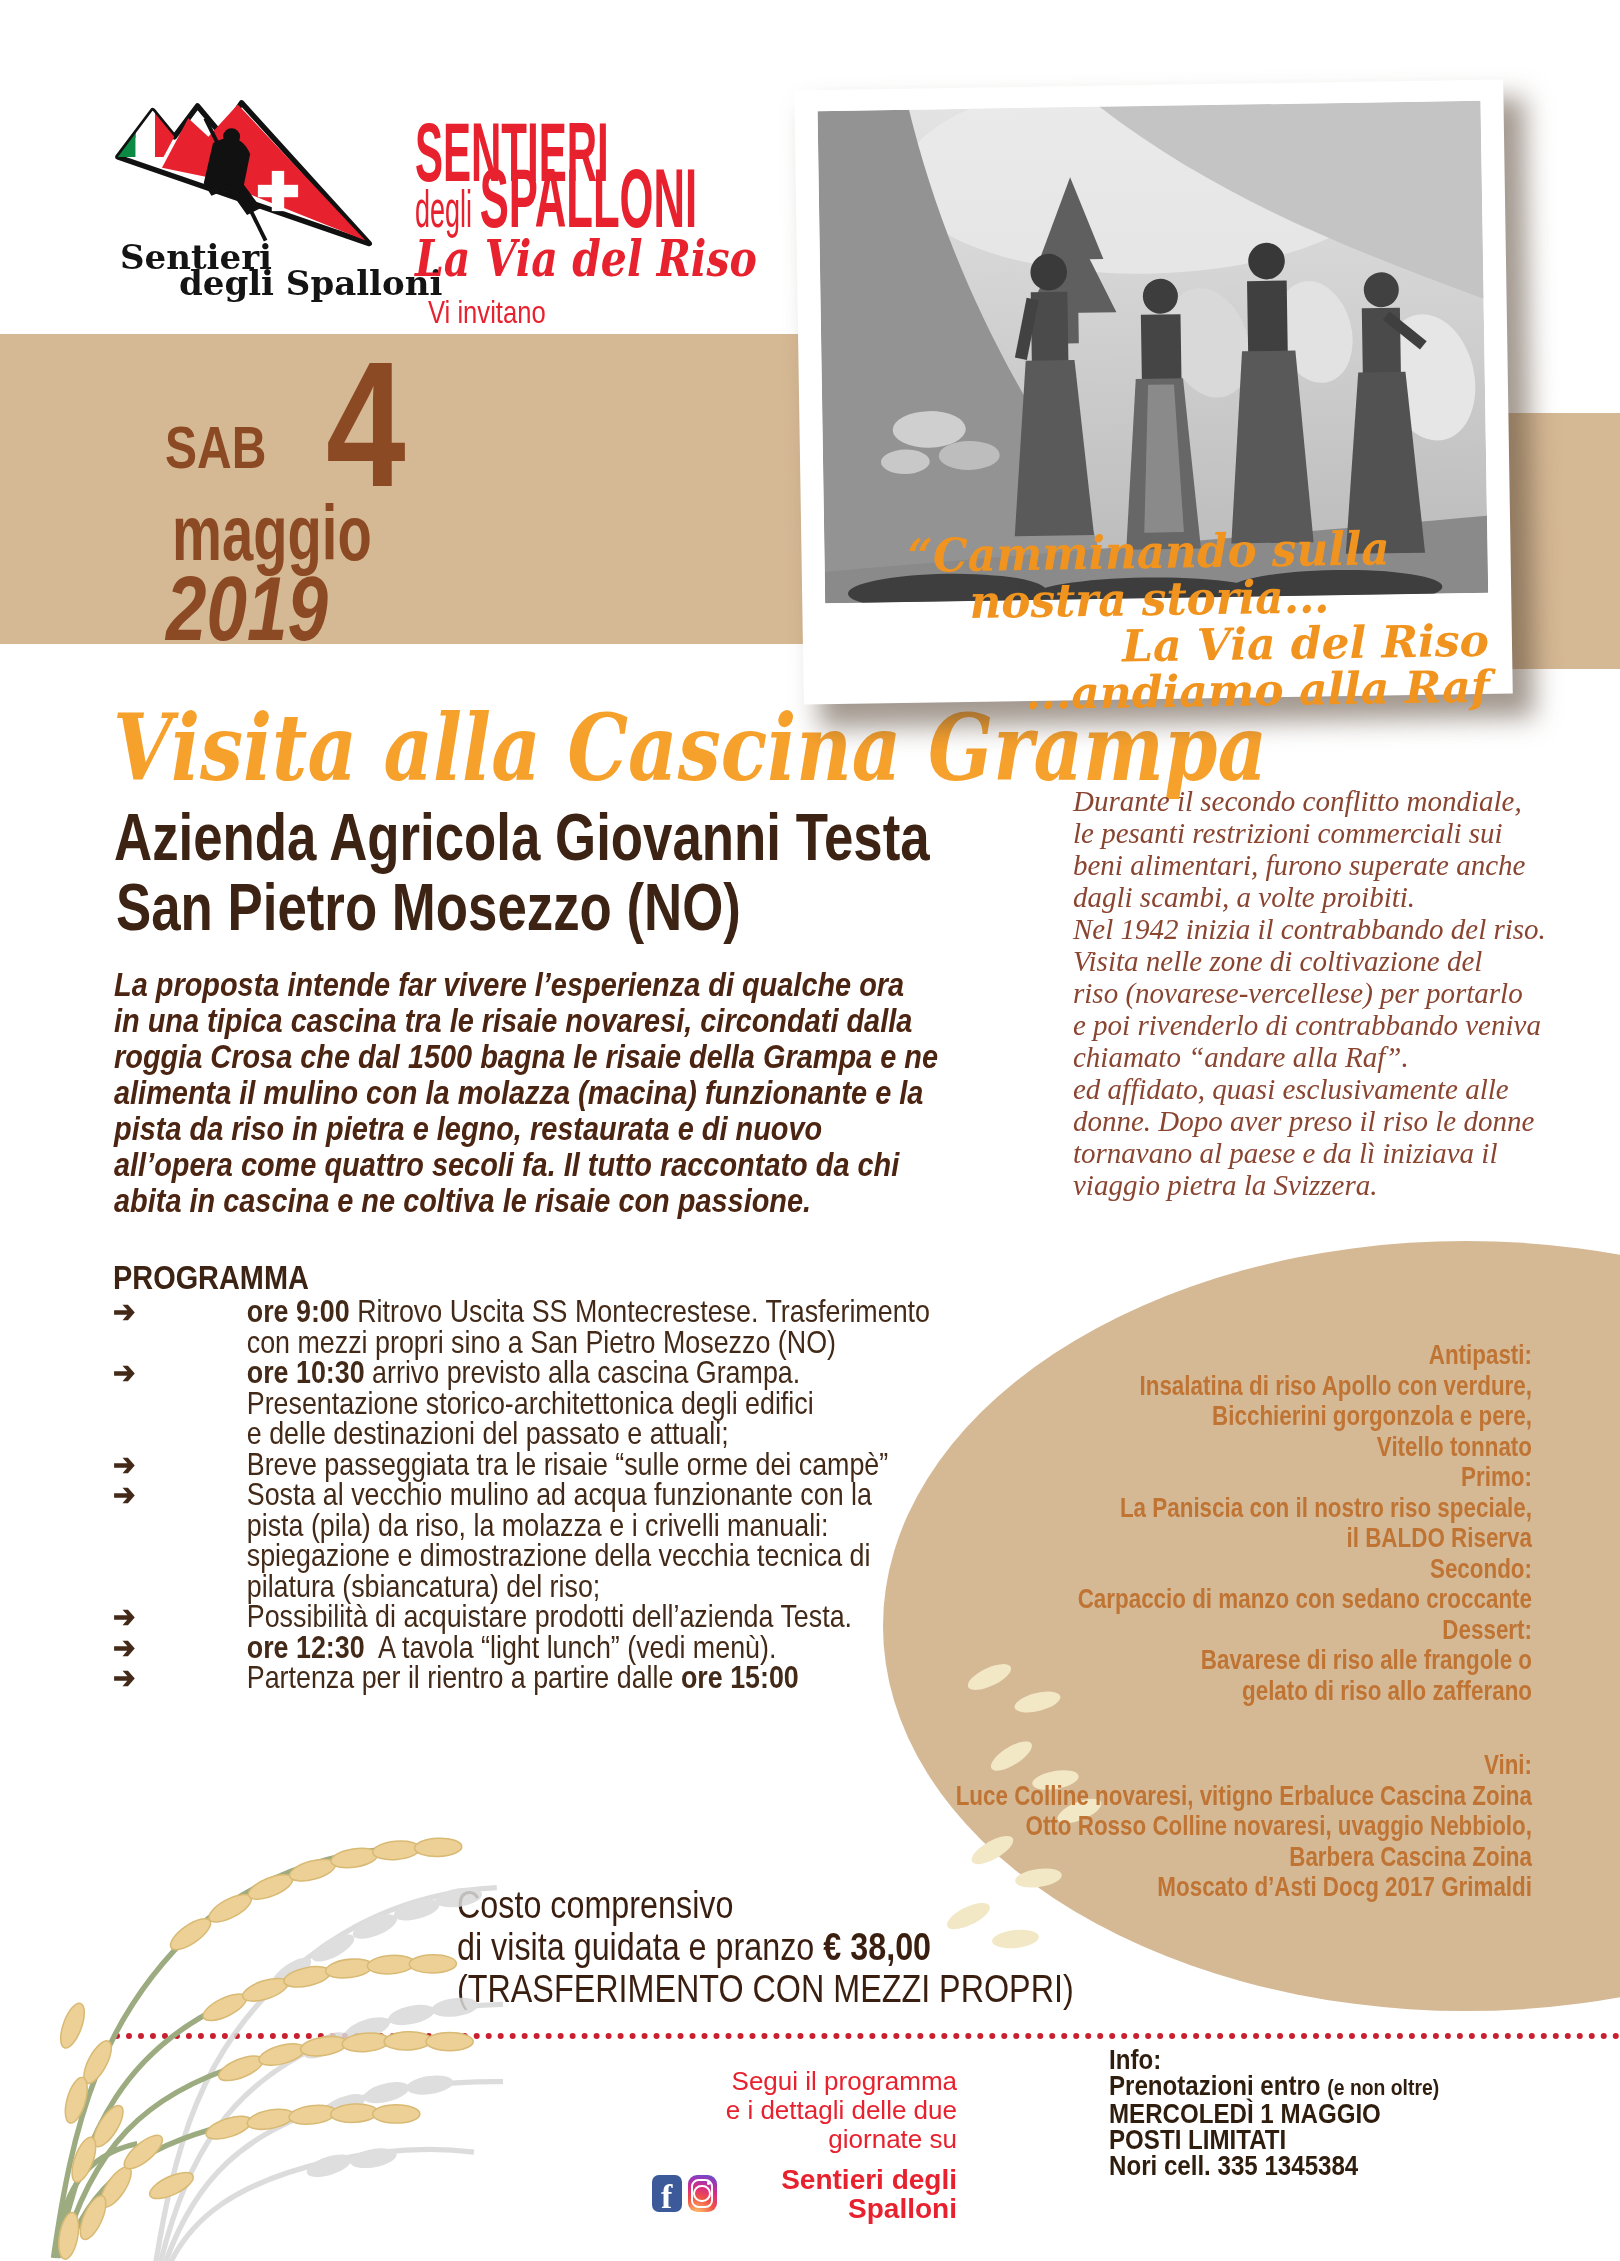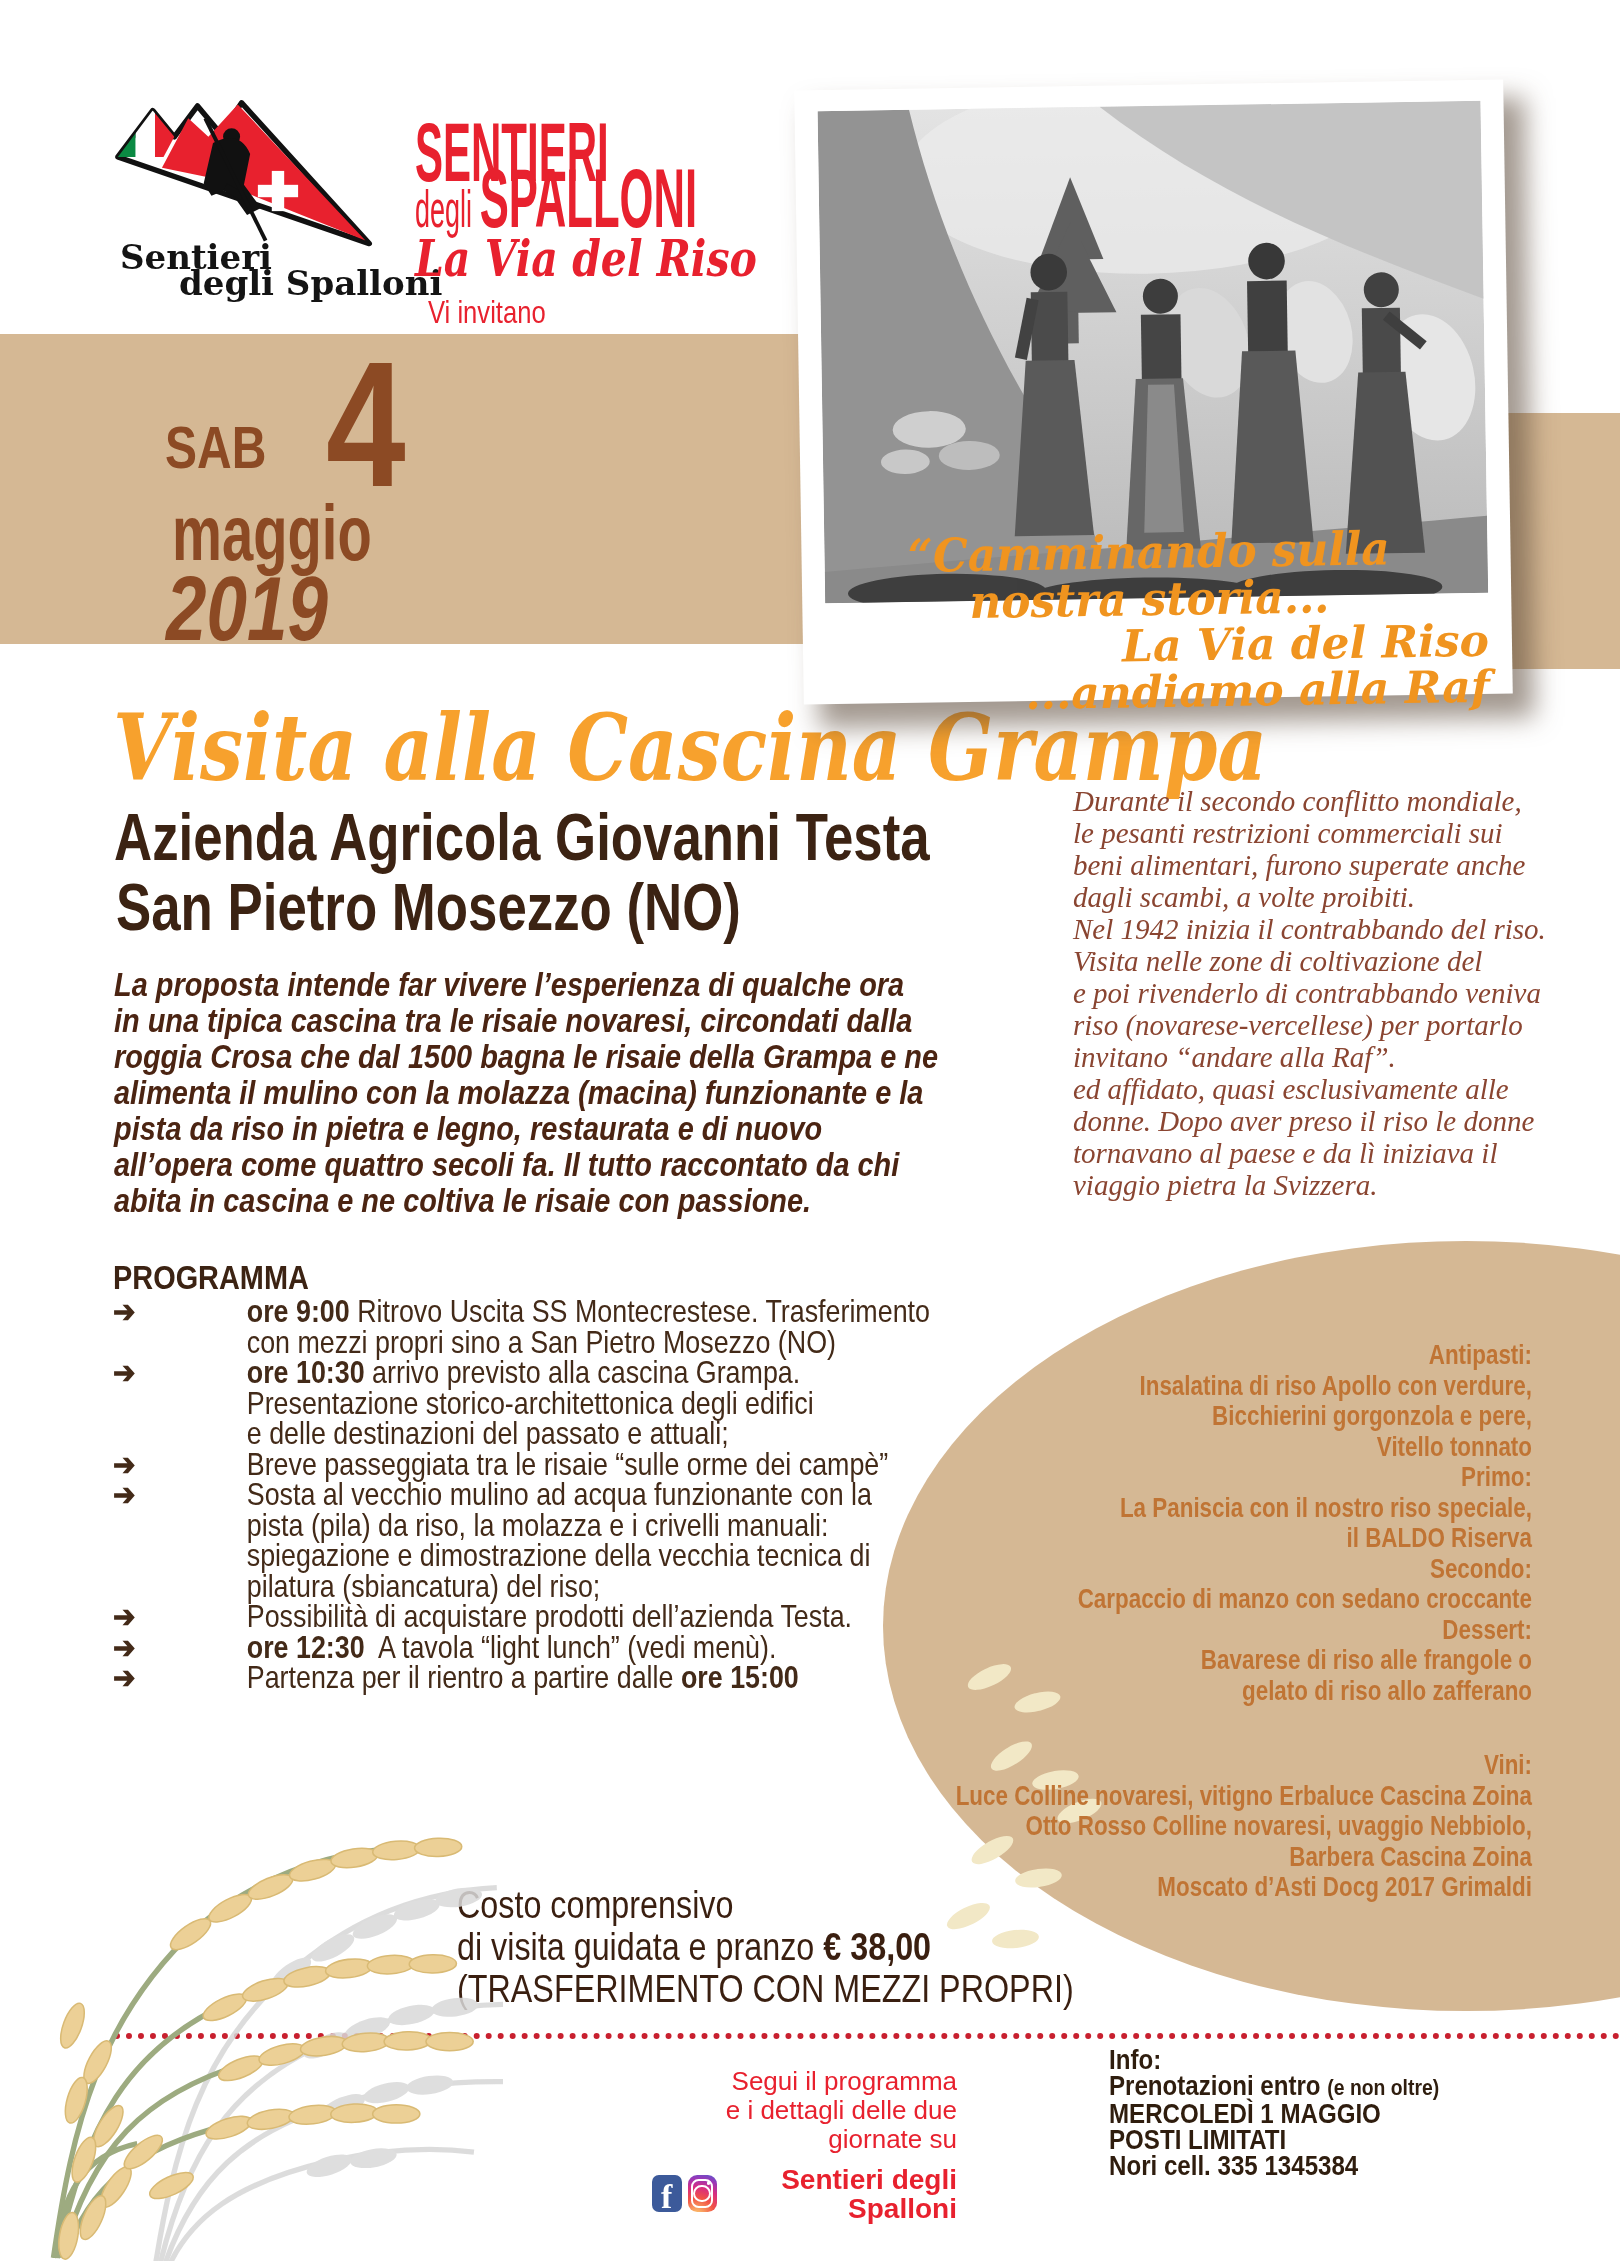--- a/index.html
+++ b/index.html
@@ -240,23 +240,23 @@
     </div>
 
   <div id="history" class="abs">
 
   <div class="hline"><span>Durante il secondo conflitto mondiale,</span></div>
       <div class="hline"><span>le pesanti restrizioni commerciali sui</span></div>
       <div class="hline"><span>beni alimentari, furono superate anche</span></div>
       <div class="hline"><span>dagli scambi, a volte proibiti.</span></div>
       <div class="hline"><span>Nel 1942 inizia il contrabbando del riso.</span></div>
       <div class="hline"><span>Visita nelle zone di coltivazione del</span></div>
+      <div class="hline"><span>riso (novarese-vercellese) per portarlo</span></div>
       <div class="hline"><span>e poi rivenderlo di contrabbando veniva</span></div>
-      <div class="hline"><span>riso (novarese-vercellese) per portarlo</span></div>
-      <div class="hline"><span>invitano “andare alla Raf”.</span></div>
+      <div class="hline"><span>chiamato “andare alla Raf”.</span></div>
       <div class="hline"><span>ed affidato, quasi esclusivamente alle</span></div>
       <div class="hline"><span>donne. Dopo aver preso il riso le donne</span></div>
       <div class="hline"><span>tornavano al paese e da lì iniziava il</span></div>
       <div class="hline"><span>viaggio pietra la Svizzera.</span></div>
     </div>
 
   <div id="prog-head" class="abs"><span class="cx">PROGRAMMA</span></div>
   <div id="program" class="abs">
 
   <div class="prow">

